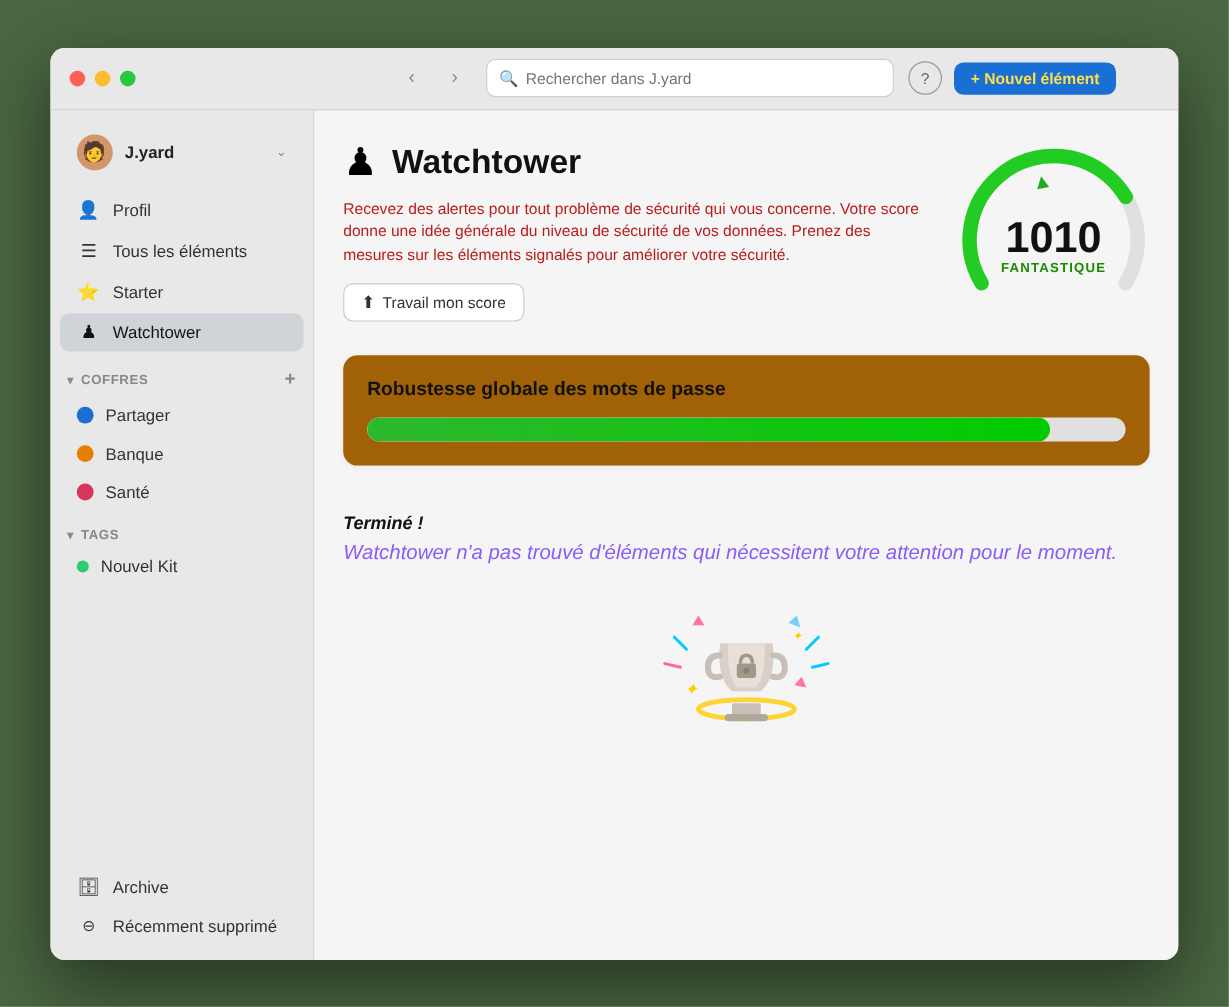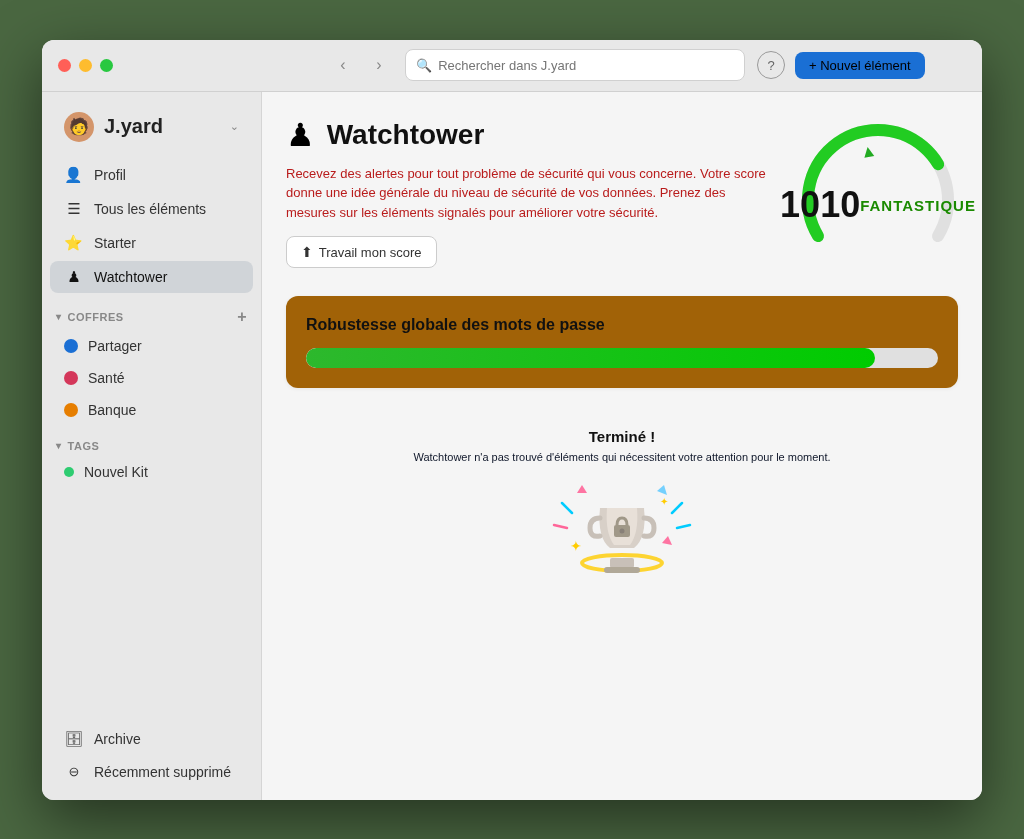--- a/index.html
+++ b/index.html
@@ -105,26 +105,26 @@
       background: none;
       cursor: pointer;
       font-size: 13px;
       color: #666;
       display: flex;
       align-items: center;
       justify-content: center;
     }
     .new-item-btn {
       background: #1a6fd4;
-      color: #000000;
+      color: #fde047;
       border: none;
       border-radius: 8px;
       padding: 6px 14px;
       font-size: 13px;
-      font-weight: 400;
+      font-weight: 700;
       cursor: pointer;
       display: flex;
       align-items: center;
       gap: 4px;
     }
 
     
     .main {
       display: flex;
       flex: 1;
@@ -157,21 +157,21 @@
       border-radius: 50%;
       background: #d4956a;
       margin-right: 10px;
       display: flex;
       align-items: center;
       justify-content: center;
       font-size: 16px;
       flex-shrink: 0;
     }
     .user-name {
-      font-size: 20px;
+      font-size: 14px;
       font-weight: 600;
       color: #222;
       flex: 1;
     }
     .chevron-icon { color: #888; font-size: 11px; }
 
     .sidebar-item {
       display: flex;
       align-items: center;
       padding: 7px 14px;
@@ -293,34 +293,34 @@
     }
 
     .gauge-svg {
       position: absolute;
       top: 0;
       left: 0;
     }
 
     .score-center {
       display: flex;
-      flex-direction: row;
+      flex-direction: column;
       align-items: center;
       z-index: 1;
       margin-top: 18px;
       text-align: center;
     }
     .score-number {
       font-size: 36px;
       font-weight: 800;
       color: #111;
       line-height: 1;
     }
     .score-label {
-      font-size: 15px;
+      font-size: 11px;
       font-weight: 700;
       color: #1a8a00;
       letter-spacing: 1px;
       text-transform: uppercase;
       margin-top: 2px;
     }
 
     
     .card {
       background: #a16207;
@@ -346,32 +346,33 @@
 
     .progress-bar-fill {
       height: 100%;
       background: linear-gradient(90deg, #2db82d, #00cc00);
       border-radius: 10px;
       transition: width 0.3s;
     }
 
     
     .completed-section {
-      text-align: center;
       padding: 20px 0 10px;
+      font-style: italic;
     }
     .completed-title {
       font-size: 15px;
       font-weight: 700;
       color: #111;
       margin-bottom: 6px;
     }
     .completed-desc {
-      font-size: 11px;
-      color: #0f172a;
+      font-size: 17px;
+      color: #8b5cf6;
+      margin-bottom: 20px;
     }
 
     .trophy-illustration {
       width: 140px;
       height: 140px;
       margin: 0 auto;
       position: relative;
     }
   </style>
 </head>
@@ -435,27 +436,27 @@
         <span>COFFRES</span>
         <span class="section-header-add">+</span>
       </div>
 
       <div class="sidebar-item">
         <div class="vault-dot" style="background: #1a6fd4;"></div>
         <span>Partager</span>
       </div>
 
       <div class="sidebar-item">
+        <div class="vault-dot" style="background: #e67e00;"></div>
+        <span>Banque</span>
+      </div>
+
+      <div class="sidebar-item">
         <div class="vault-dot" style="background: #d4375a;"></div>
         <span>Santé</span>
-      </div>
-
-      <div class="sidebar-item">
-        <div class="vault-dot" style="background: #e67e00;"></div>
-        <span>Banque</span>
       </div>
 
 
       <div class="sidebar-section-header">
         <span style="margin-right:6px; font-size:10px;">▾</span>
         <span>TAGS</span>
       </div>
 
       <div class="sidebar-item">
         <div class="tag-dot" style="background: #2ecc71;"></div>

